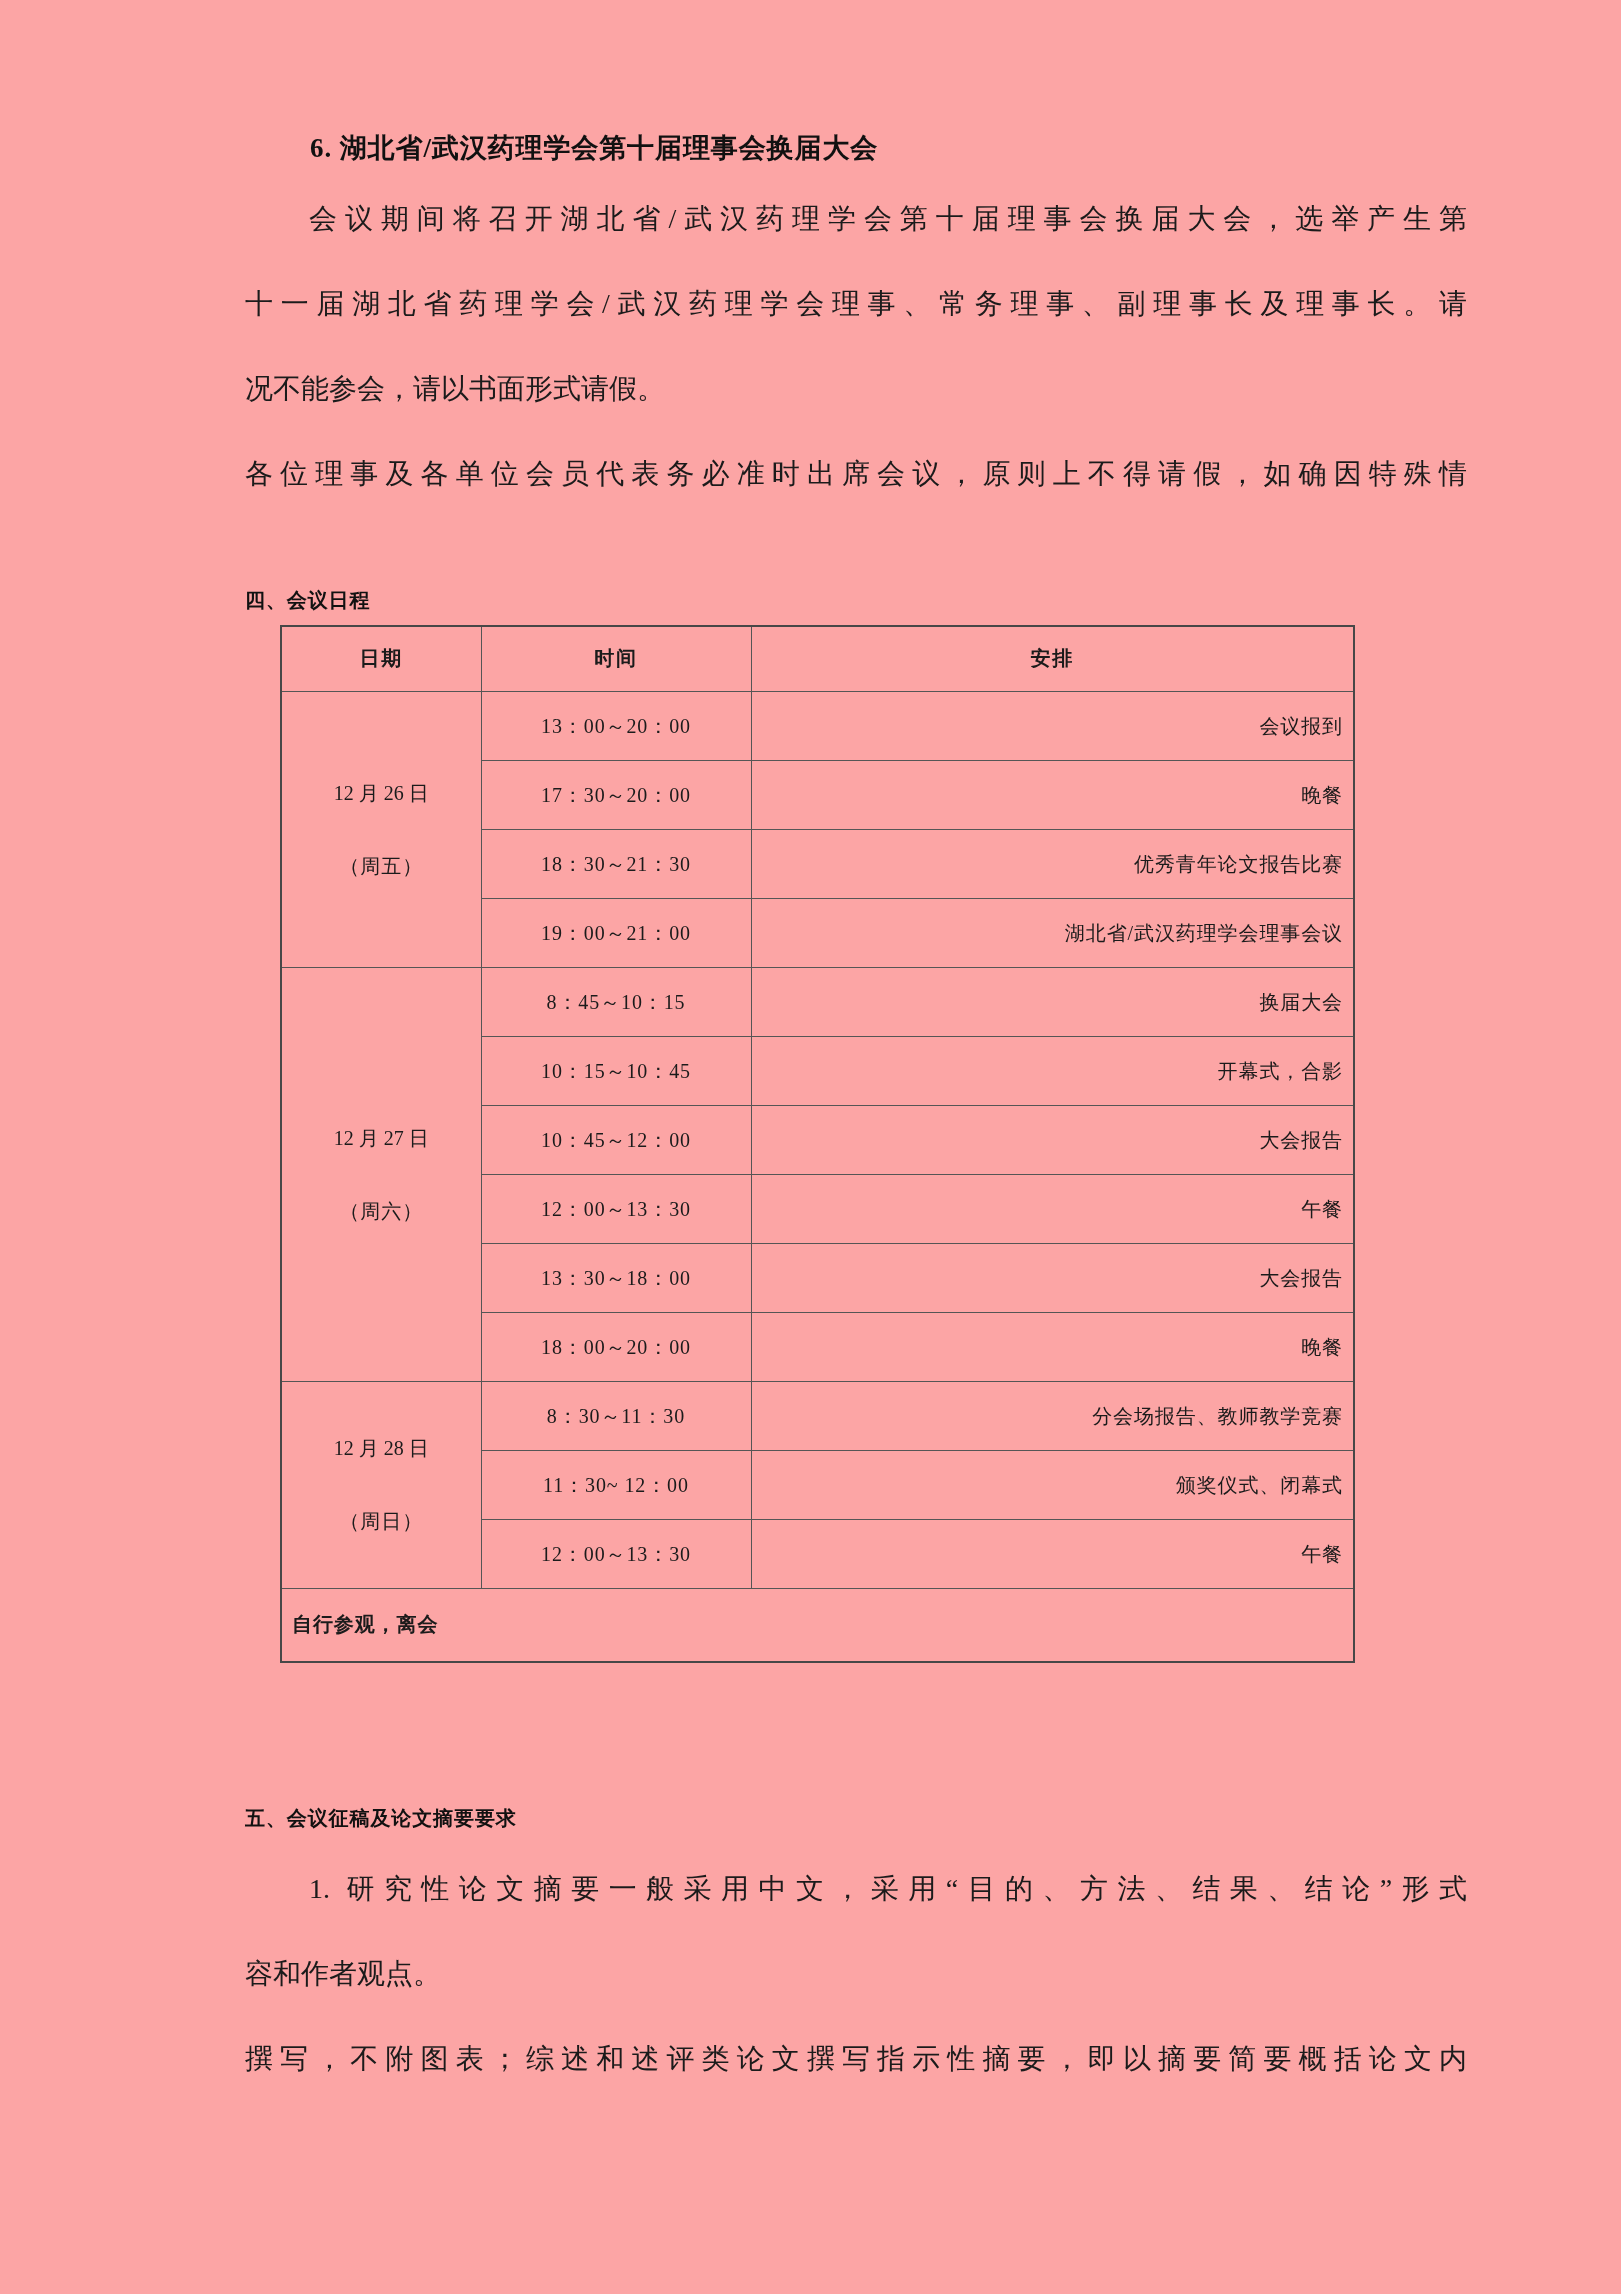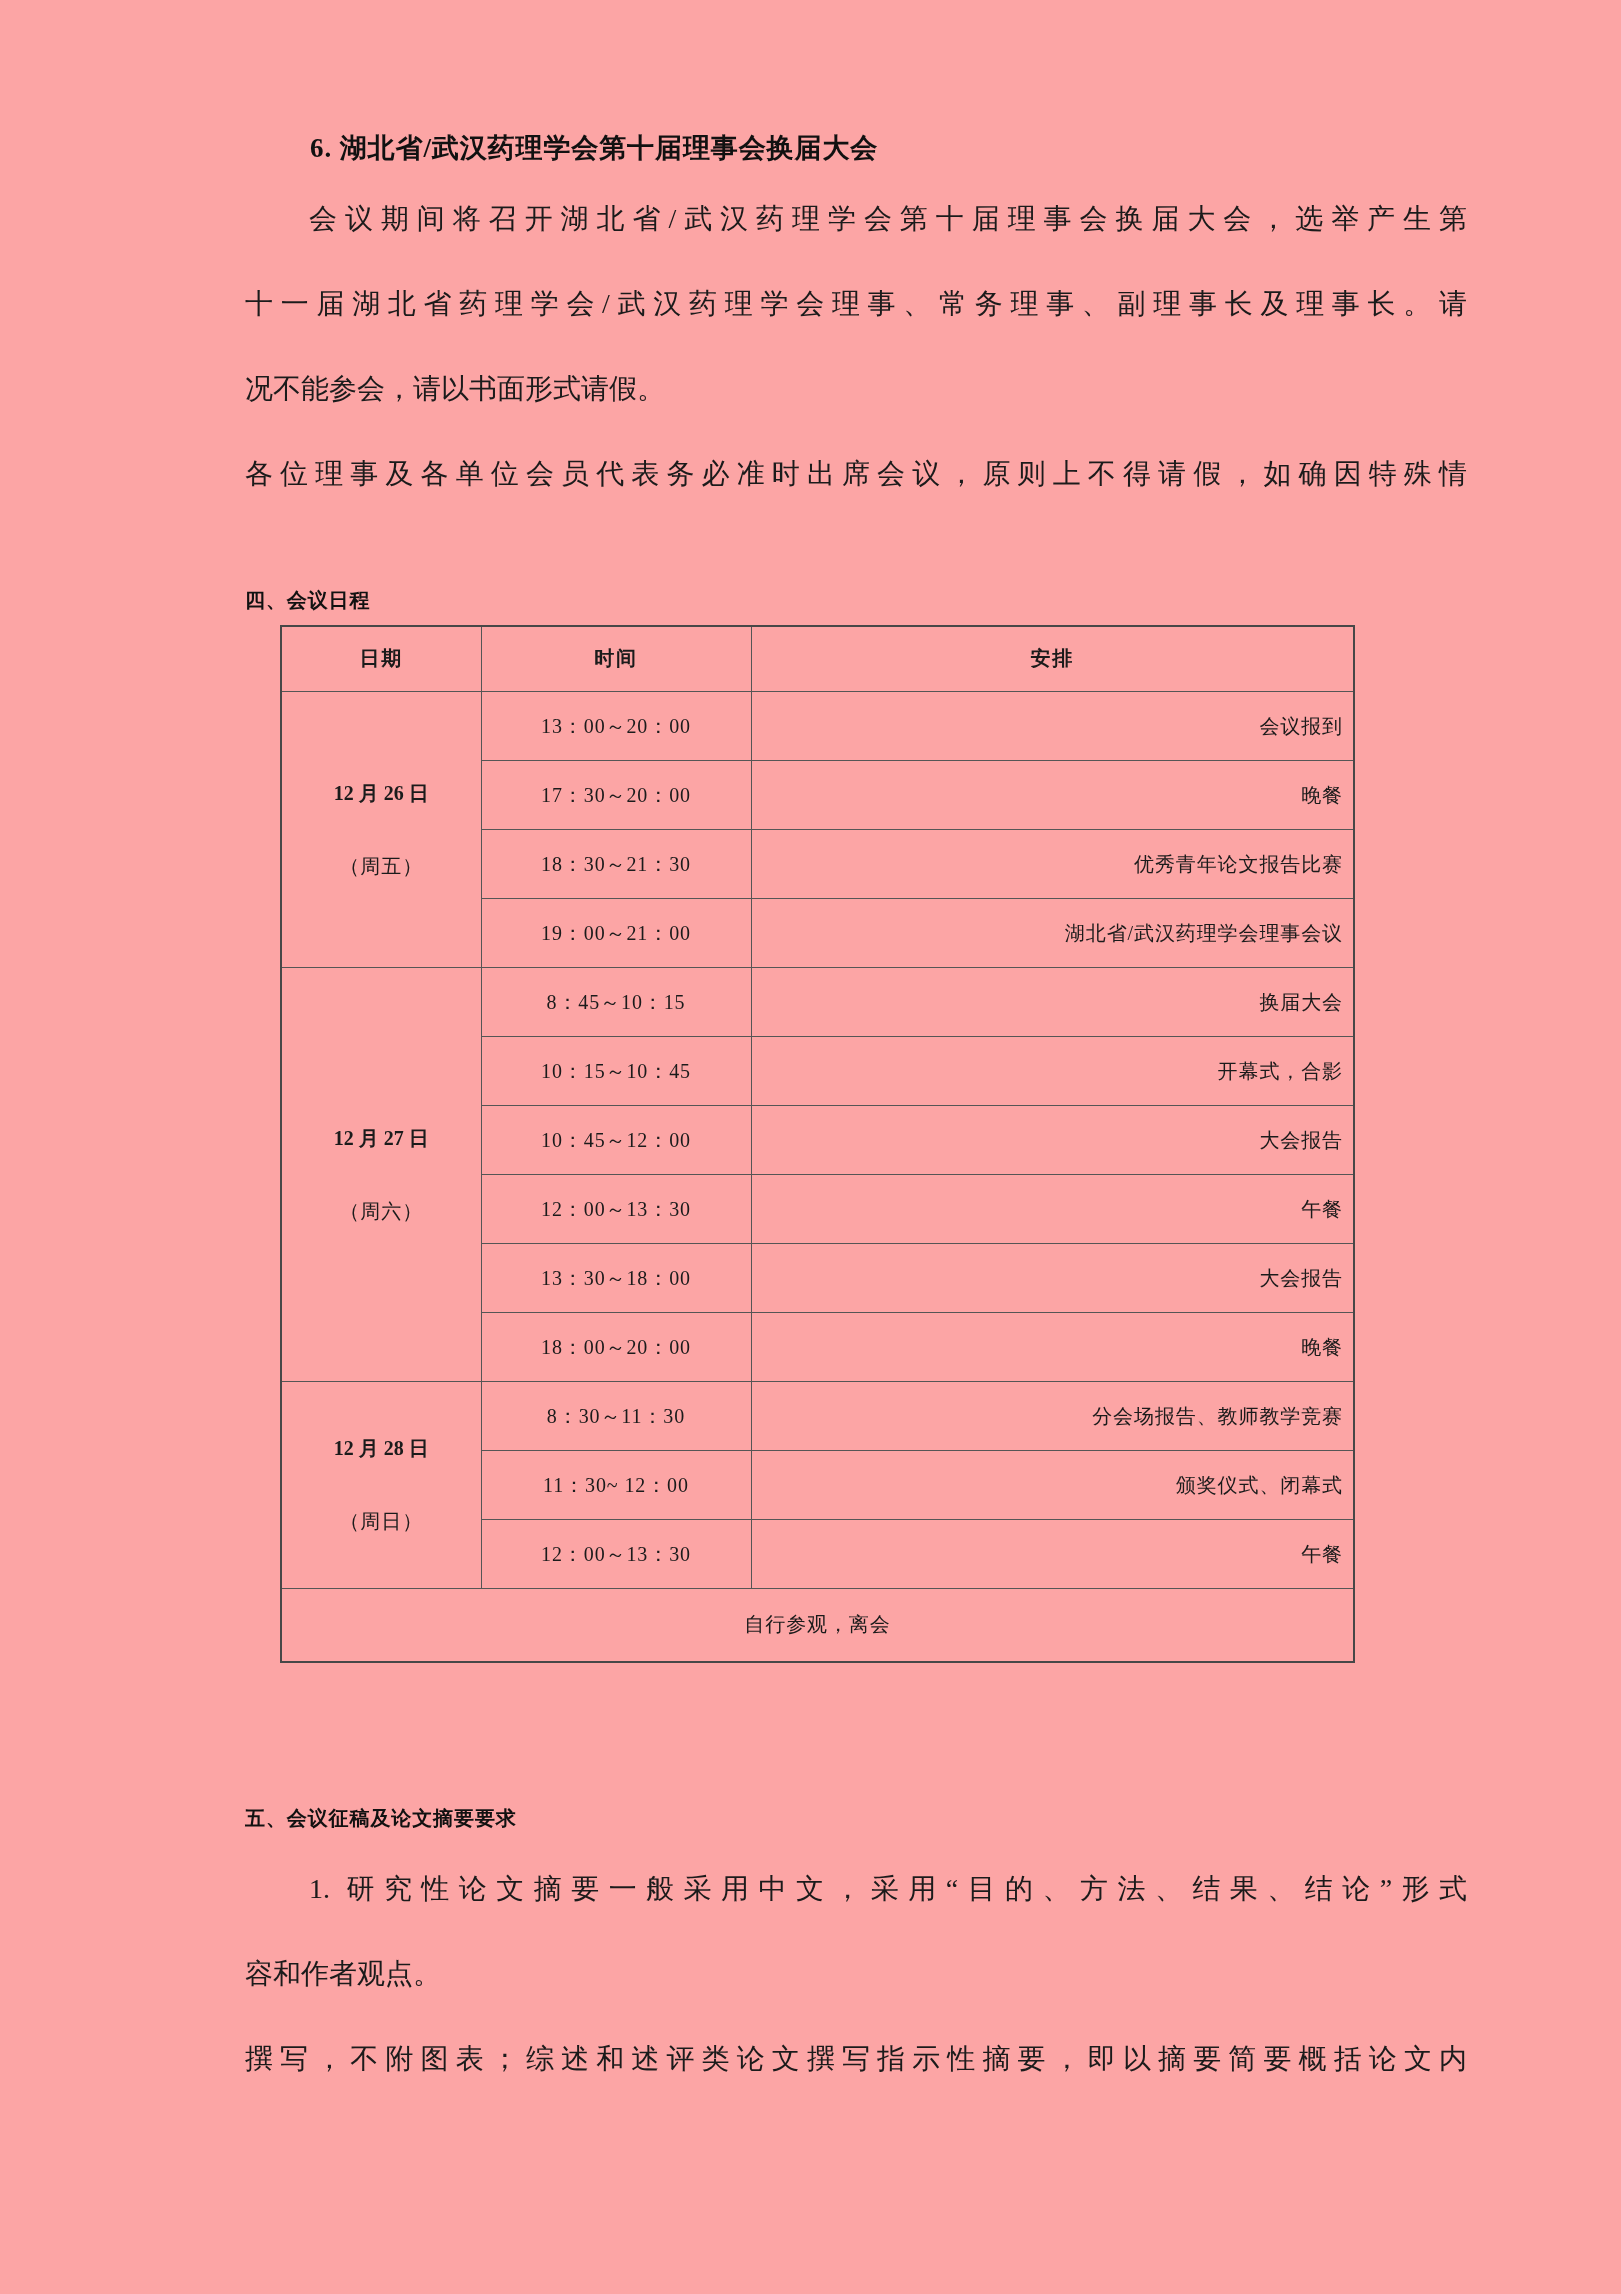--- a/index.html
+++ b/index.html
@@ -75,26 +75,26 @@
   }
   .schedule td.arr {
     text-align: right;
     padding-left: 25.5px;
     letter-spacing: 0.9px;
   }
   .schedule td.datecell {
     text-align: center;
     vertical-align: middle;
   }
-  .datecell .dline { font-weight: bold; line-height: 73px; }
+  .datecell .dline { font-weight: normal; line-height: 73px; }
   .datecell .wline { font-weight: normal; line-height: 73px; letter-spacing: 0.9px; }
   .schedule td.foot {
     height: 73px;
-    text-align: center;
-    letter-spacing: 0.9px;
+    letter-spacing: 0.9px;
+    font-weight: bold;
   }
 </style>
 </head>
 <body>
 
 <div class="page">
   <div class="content">
 
     <div class="heading h-sub">6. 湖北省/武汉药理学会第十届理事会换届大会</div>
 

